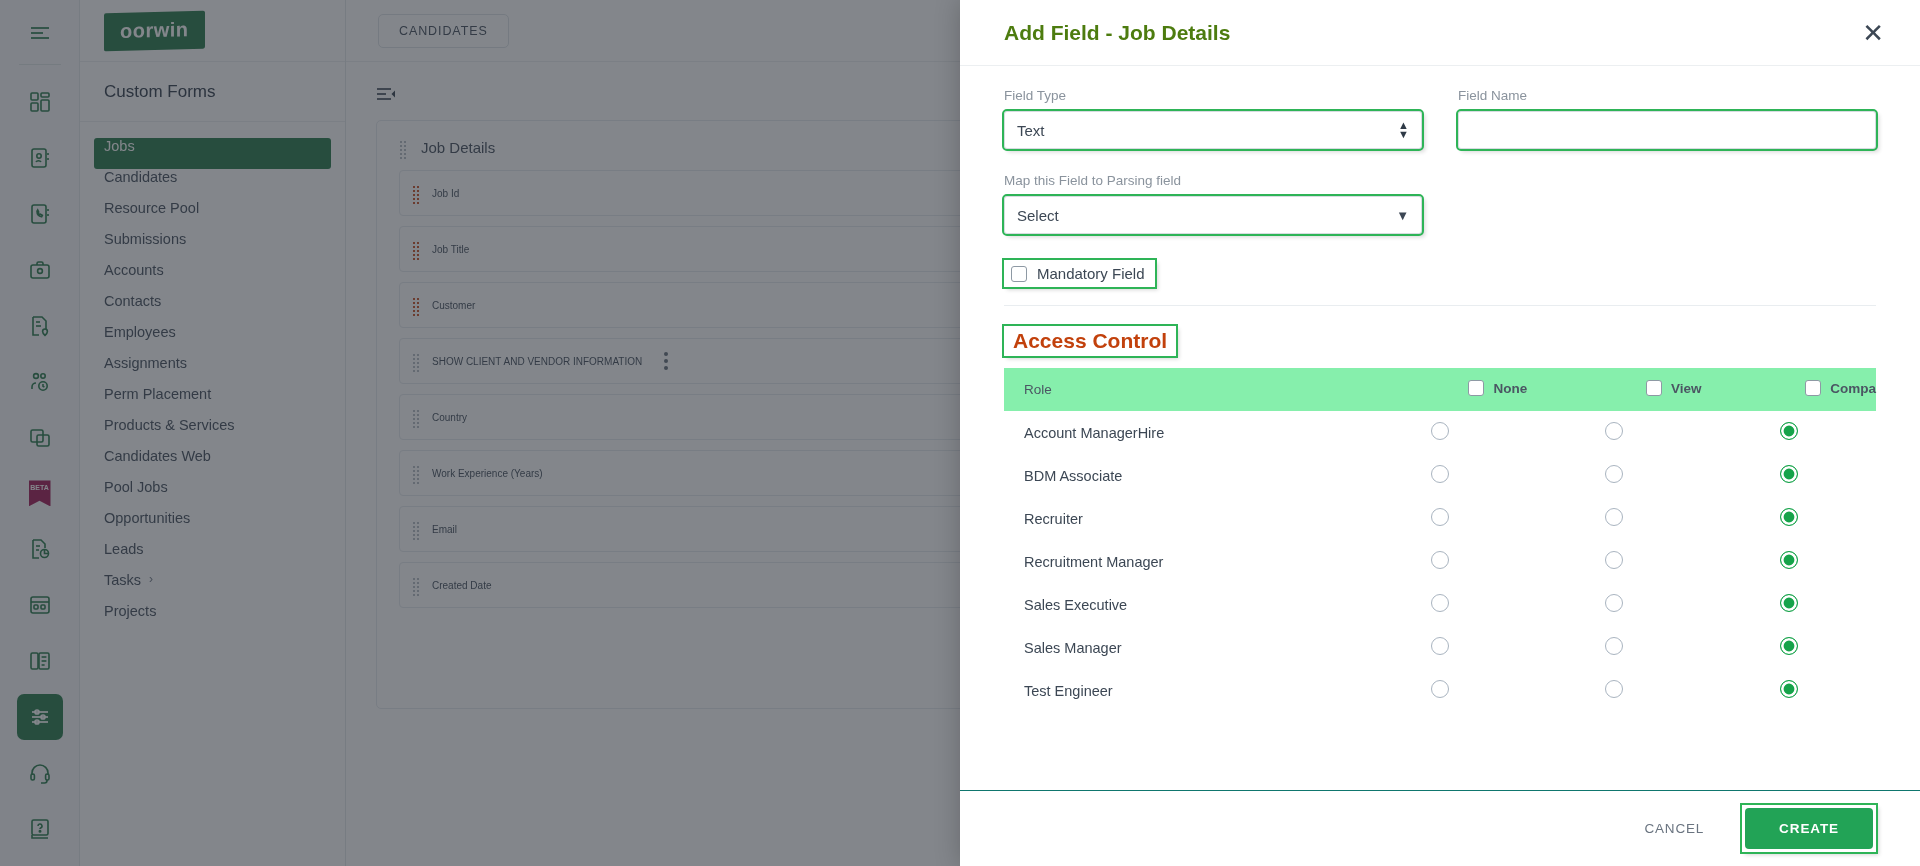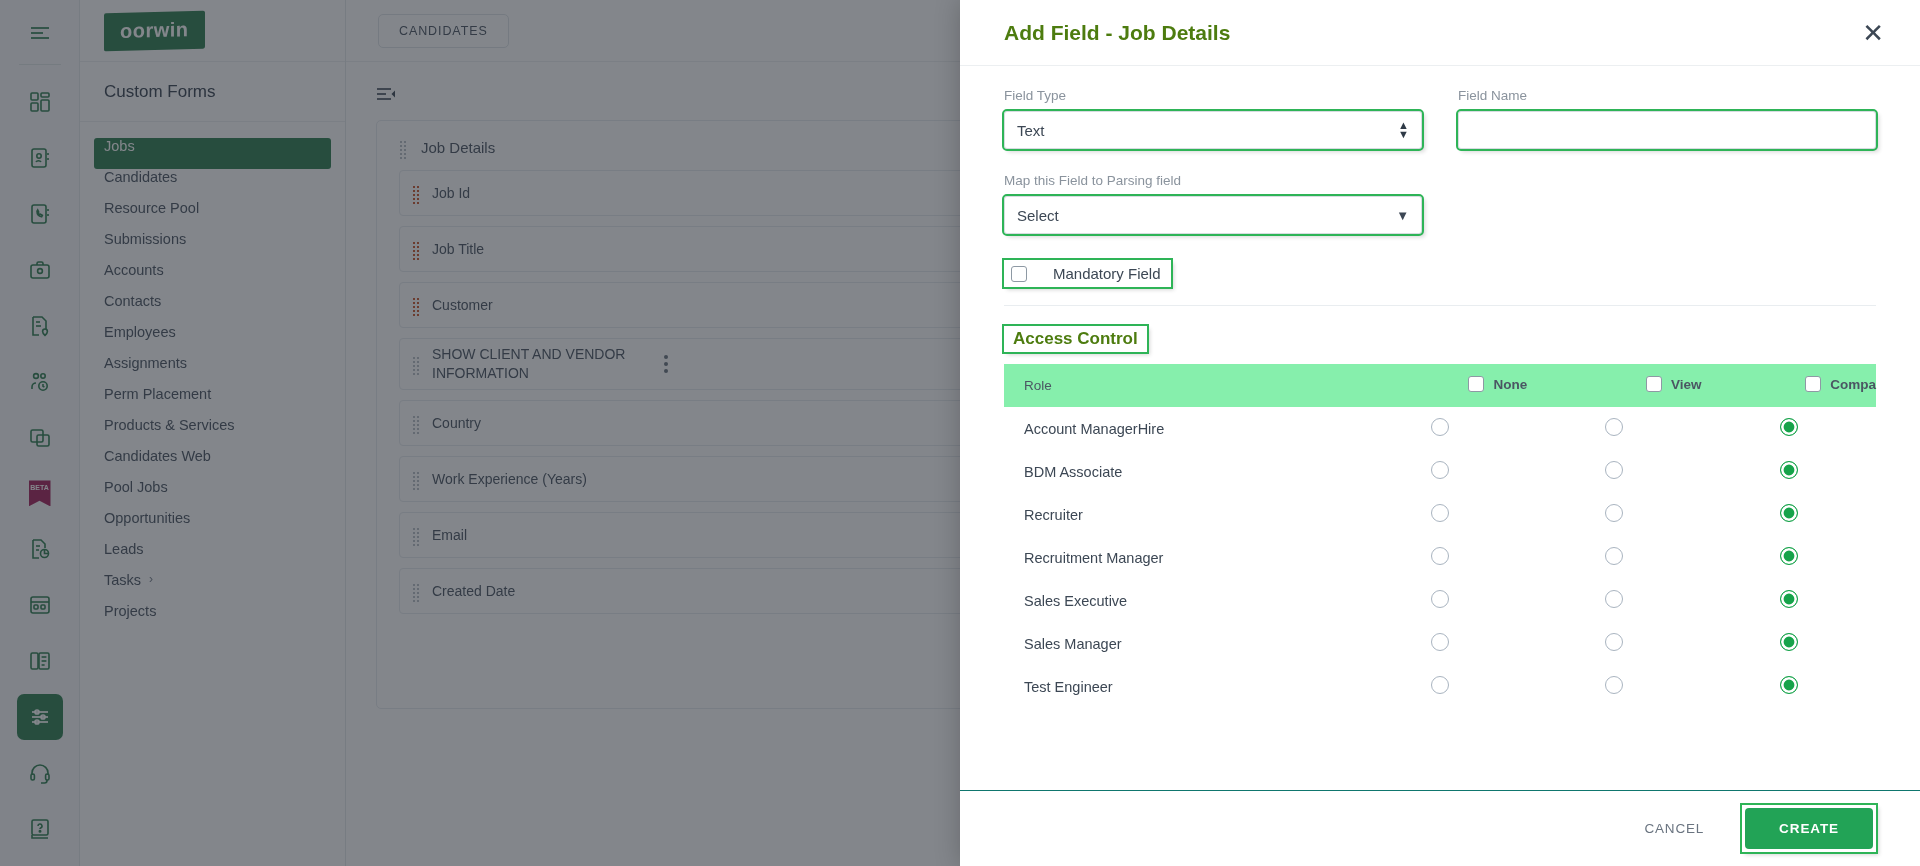--- a/index.html
+++ b/index.html
@@ -85,21 +85,21 @@
     display: flex; align-items: center; gap: 14px;
     padding: 18px 22px 14px 22px; font-size: 15px; color: #4b5663;
   }
   .cols { display: flex; gap: 18px; padding: 0 22px; }
   .col { flex: 1 1 0; min-width: 0; }
   .frow {
     display: flex; align-items: center; gap: 12px;
     border: 1px solid #e6eaee; border-radius: 4px;
     min-height: 46px; margin-bottom: 10px; padding: 6px 12px 6px 12px;
   }
-  .frow .lbl { flex: 1 1 auto; font-size: 14px; color: #4b5663; line-height: 19px; }
+  .frow .lbl { flex: 1 1 auto; font-size: 10px; color: #4b5663; line-height: 19px; }
   .grip { width: 8px; height: 16px; flex: 0 0 auto; }
   .grip i { display:block; width:2px; height:2px; background:#c8572f; float:left; margin:1px; }
   .grip.grey i { background: #b9c0c7; }
   .kebab { width: 14px; flex: 0 0 auto; color: #6a7480; text-align:center; font-size: 15px; letter-spacing:0; line-height:5px;}
   .kebab b { display:block; width:4px; height:4px; border-radius:50%; background:#6a7480; margin:3px auto;}
 
   
   .overlay {
     position: absolute; inset: 0; background: rgba(33,40,48,.56);
   }
@@ -130,29 +130,29 @@
     height: 38px; width: 100%; border: 1px solid #d7dce1; border-radius: 3px;
     background: #fff; display: flex; align-items: center;
     padding: 0 12px; font-size: 15px; color: #3c4754;
   }
   .ctl .val { flex: 1 1 auto; }
   .spin { font-size: 11px; color: #2e3a46; line-height: 9px; text-align:center; }
   .chev { font-size: 13px; color: #3c4754; }
 
   .row2 { margin-top: 24px; display: flex; gap: 36px; }
 
-  .mand-wrap { display: inline-flex; align-items: center; gap: 26px;
+  .mand-wrap { display: inline-flex; align-items: center; gap: 10px;
     margin-top: 26px; padding: 5px 10px 5px 7px; }
   .cbox { width: 16px; height: 16px; border: 1.6px solid #8e99a4; border-radius: 3px; background: #fff; }
   .mand-label { font-size: 15px; color: #3c4754; }
 
   .divider { height: 1px; background: #e9edf0; margin: 18px 0 0 0; }
 
   .ac-title-wrap { display: inline-block; margin-top: 20px; padding: 3px 9px; }
-  .ac-title { font-size: 17px; font-weight: 700; color: #4d7c0f; }
+  .ac-title { font-size: 21px; font-weight: 700; color: #c2410c; }
 
   table.ac { width: 100%; border-collapse: collapse; margin-top: 12px; }
   table.ac th {
     background: #86efac; font-size: 13.5px; font-weight: 400; color: #4b5663;
     text-align: left; padding: 12px 0; height: 42px;
   }
   table.ac th.c { text-align: right; font-weight: bold; }
   .th-inner { display: inline-flex; align-items: center; gap: 9px; }
   table.ac td { padding: 11px 0; font-size: 14.5px; color: #3c4754; }
   table.ac td.c { text-align: center; }

